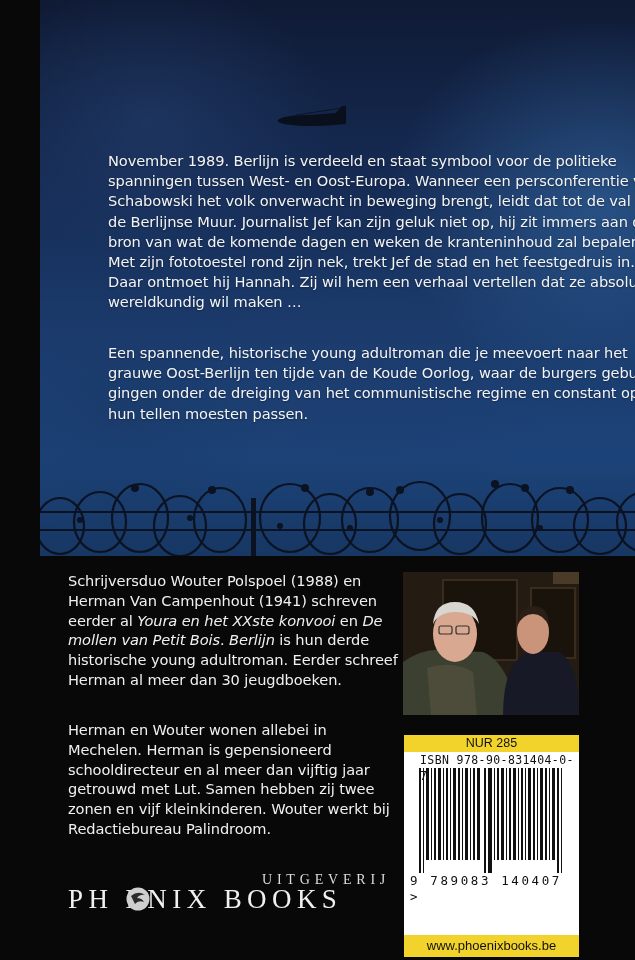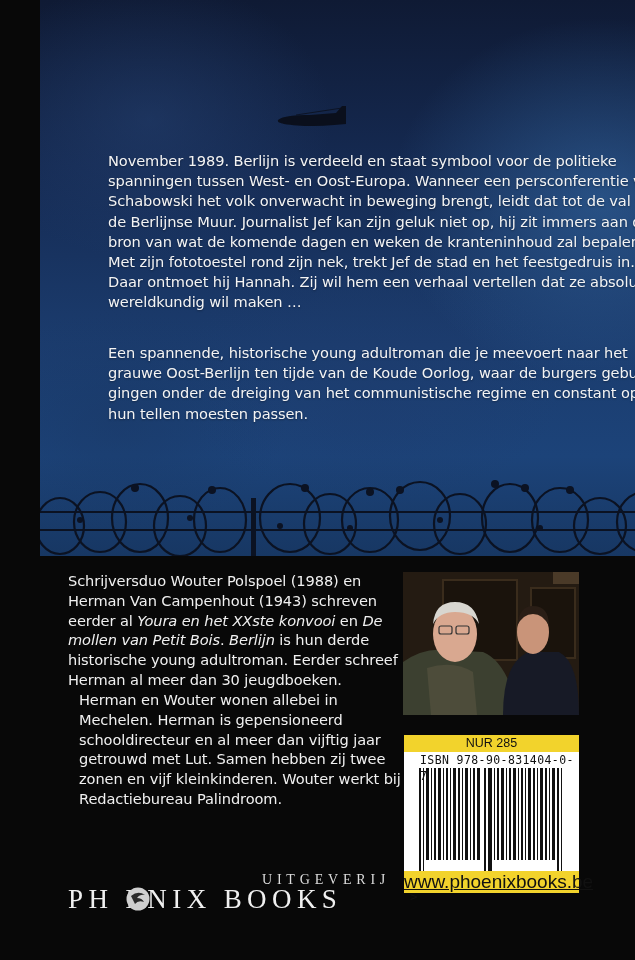--- a/index.html
+++ b/index.html
@@ -34,32 +34,32 @@
     .blurb-1 { top: 151px; }
     .blurb-2 { top: 343px; }
 
     
     .author-text {
       position: absolute; left: 68px; width: 330px;
       font-size: 14.6px; line-height: 19.8px; letter-spacing: -0.1px;
       color: #f0f0f0;
     }
     .author-1 { top: 571px; }
-    .author-2 { top: 690px; margin-left: 11px; }
+    .author-2 { top: 720px; }
     .author-text i { font-style: italic; }
 
     .author-photo {
       position: absolute; left: 403px; top: 572px; width: 176px; height: 143px;
       background: linear-gradient(180deg, #2a2016 0%, #20180f 60%, #1a140d 100%);
       overflow: hidden;
     }
     .photo-svg { width: 100%; height: 100%; display: block; }
 
     .barcode-box {
-      position: absolute; left: 404px; top: 735px; width: 175px; height: 158px;
+      position: absolute; left: 404px; top: 735px; width: 175px; height: 222px;
       background: #ffffff;
     }
     .nur-band {
       height: 17px; background: #f2d32c; color: #111;
       font-size: 12.5px; line-height: 17px; text-align: center;
       font-family: "Liberation Sans", sans-serif;
     }
     .isbn-line {
       height: 16px; color: #111; font-family: "DejaVu Sans Mono", monospace;
       font-size: 11.5px; line-height: 16px; padding-left: 16px; letter-spacing: 0.4px;
@@ -67,23 +67,22 @@
     .bars { position: relative; height: 105px; margin: 0 0 0 0; }
     .bars svg { position: absolute; left: 0; top: 0; width: 175px; height: 105px; }
     .digits {
       position: absolute; left: 6px; top: 138px; width: 165px; height: 16px;
       font-family: "DejaVu Sans Mono", monospace; font-size: 12.5px; line-height: 16px;
       color: #111; letter-spacing: 2.6px; background: transparent;
     }
     .url-band {
       position: absolute; left: 0; bottom: 0; width: 175px; height: 22px;
       background: #f2d32c; color: #111;
-      font-family: "Liberation Sans", sans-serif; font-size: 19px; line-height: 22px;
+      font-family: "Liberation Sans", sans-serif; font-size: 13px; line-height: 22px;
       text-align: center;
-      text-decoration: underline;
     }
 
     .publisher {
       position: absolute; left: 68px; top: 872px; width: 320px; height: 46px;
       font-family: "DejaVu Serif", serif; color: #e9e9e9;
     }
     .pub-small {
       position: absolute; left: 194px; top: 0px;
       font-size: 14px; letter-spacing: 4.8px; color: #dcdcdc;
       font-family: "Liberation Serif", serif;
@@ -144,21 +143,21 @@
         <circle cx="310" cy="60" r="3"></circle>
           <circle cx="400" cy="52" r="3"></circle>
           <circle cx="500" cy="60" r="3"></circle>
       </g>
     </svg>
 
     <p class="blurb blurb-1">November 1989. Berlijn is verdeeld en staat symbool voor de politieke spanningen tussen West- en Oost-Europa. Wanneer een persconferentie van Schabowski het volk onverwacht in beweging brengt, leidt dat tot de val van de Berlijnse Muur. Journalist Jef kan zijn geluk niet op, hij zit immers aan de bron van wat de komende dagen en weken de kranteninhoud zal bepalen. Met zijn fototoestel rond zijn nek, trekt Jef de stad en het feestgedruis in. Daar ontmoet hij Hannah. Zij wil hem een verhaal vertellen dat ze absoluut wereldkundig wil maken …</p>
     <p class="blurb blurb-2">Een spannende, historische young adultroman die je meevoert naar het grauwe Oost-Berlijn ten tijde van de Koude Oorlog, waar de burgers gebukt gingen onder de dreiging van het communistische regime en constant op hun tellen moesten passen.</p>
   </div>
 
-  <p class="author-text author-1"><span>Schrijversduo Wouter Polspoel (1988) en Herman Van Campenhout (1943) schreven eerder al </span><i>Youra en het XXste konvooi</i><span> en </span><i>De mollen van Petit Bois</i><span>. </span><i>Berlijn</i><span> is hun derde historische young adultroman. Eerder schreef Herman al meer dan 30 jeugdboeken.</span></p>
+  <p class="author-text author-1"><span>Schrijversduo Wouter Polspoel (1988) en Herman Van Campenhout (1941) schreven eerder al </span><i>Youra en het XXste konvooi</i><span> en </span><i>De mollen van Petit Bois</i><span>. </span><i>Berlijn</i><span> is hun derde historische young adultroman. Eerder schreef Herman al meer dan 30 jeugdboeken.</span></p>
 
   <p class="author-text author-2">Herman en Wouter wonen allebei in Mechelen. Herman is gepensioneerd schooldirecteur en al meer dan vijftig jaar getrouwd met Lut. Samen hebben zij twee zonen en vijf kleinkinderen. Wouter werkt bij Redactiebureau Palindroom.</p>
 
   <div class="author-photo">
     <svg class="photo-svg" viewBox="0 0 176 143">
       <rect x="0" y="0" width="176" height="143" fill="#241b12"></rect>
       <rect x="40" y="8" width="74" height="80" fill="#1a130c" stroke="#3a2c1c" stroke-width="2"></rect>
       <rect x="128" y="16" width="44" height="70" fill="#1a130c" stroke="#3a2c1c" stroke-width="2"></rect>
       <rect x="150" y="0" width="26" height="12" fill="#4a3a28"></rect>
       <path d="M0 90 Q20 76 40 78 L80 80 Q105 90 116 143 L0 143 Z" fill="#3c4030"></path>

